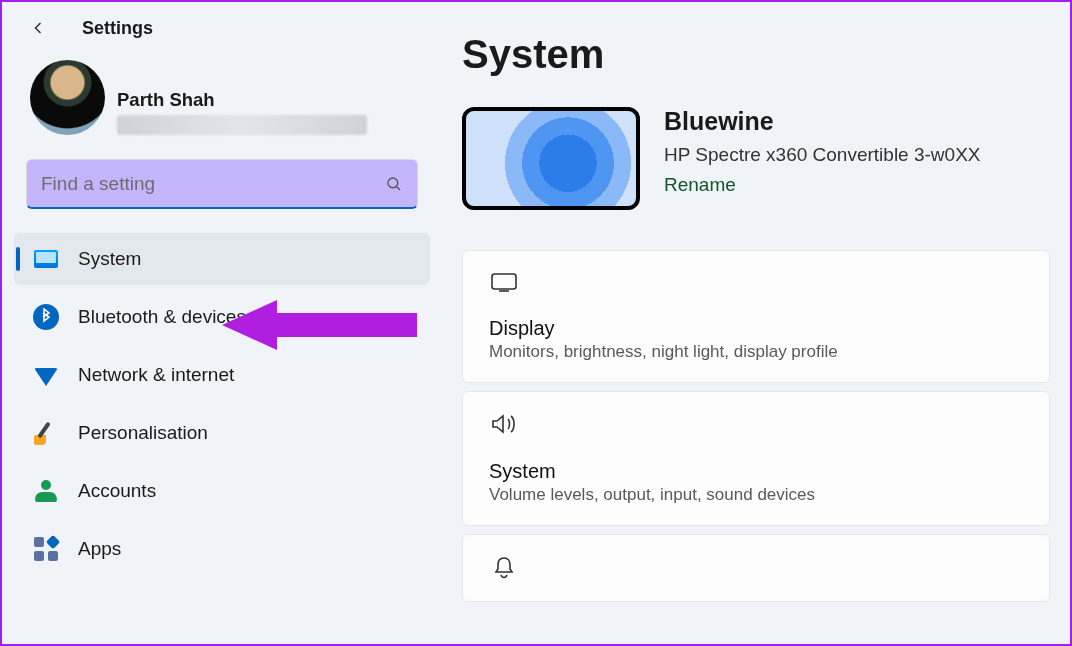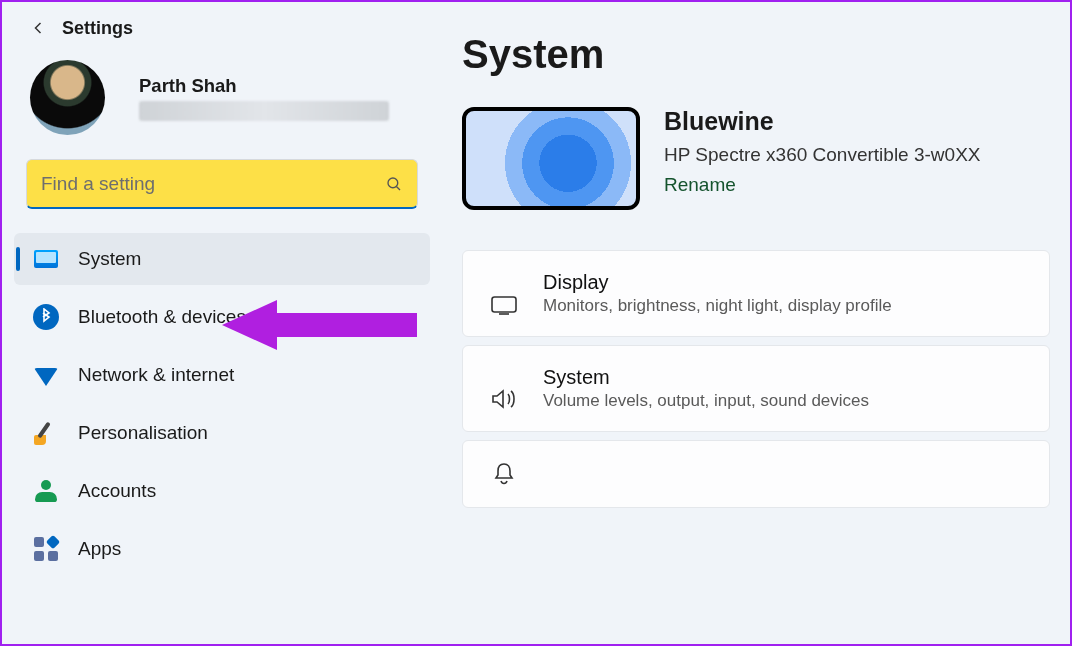--- a/index.html
+++ b/index.html
@@ -10,45 +10,45 @@
     border: 2px solid #a020f0;
     color: #1a1a1a;
     position: relative;
     overflow: hidden;
   }
   .app { display: flex; width: 100%; height: 100%; }
   
   .topbar {
     display: flex; align-items: center;
     padding: 10px 20px 6px 20px;
-    gap: 8px;
+    gap: 28px;
   }
   .back-btn {
     width: 32px; height: 32px; display: flex; align-items: center; justify-content: center;
     cursor: pointer; color: #333;
   }
   .app-title { font-size: 18px; font-weight: 600; }
   .sidebar {
     width: 440px; padding: 0 0 0 0;
     display: flex; flex-direction: column;
   }
-  .profile { display: flex; align-items: center; gap: 34px; padding: 10px 28px 18px 28px; }
+  .profile { display: flex; align-items: flex-end; gap: 12px; padding: 10px 28px 18px 28px; }
   .avatar {
     width: 75px; height: 75px; border-radius: 50%;
     background: radial-gradient(circle at 50% 30%, #d9b78a 0 25%, #2b3a2e 28% 36%, #0a0a0a 38% 70%, #7fa3b9 72% 100%);
     flex-shrink: 0;
   }
   .profile-name { font-size: 18.5px; font-weight: 600; }
   .profile-sub { margin-top: 4px; width: 250px; height: 20px; border-radius: 3px;
     background: linear-gradient(90deg,#cfd3d7,#e2e5e9,#cfd3d7); filter: blur(1px); }
   .searchbox {
     margin: 6px 24px 18px 24px;
     height: 50px;
     display: flex; align-items: center;
-    background: #fde047;
+    background: #c4b5fd;
     border: 1px solid #d6d9dd;
     border-bottom: 2px solid #0067c0;
     border-radius: 6px;
     padding: 0 14px;
   }
   .searchbox input {
     flex: 1; border: none; outline: none; font-size: 19px; color: #222;
     background: transparent;
   }
   .searchbox input::placeholder { color: #6e6e6e; }
@@ -115,25 +115,26 @@
     flex-shrink:0;
   }
   .device-info .device-name { font-size: 25px; font-weight: 700; margin-bottom: 8px;}
   .device-info .device-model { font-size: 19px; color: #333; margin-bottom: 8px;}
   .rename-link { font-size: 19px; color: #14532d; cursor:pointer; text-decoration: none; }
   .setting-card {
     background: #fdfdfe;
     border: 1px solid #e4e7eb;
     border-radius: 6px;
     display: flex;
-    align-items: flex-end;
+    align-items: flex-start;
     gap: 24px;
     padding: 20px 26px;
     margin-bottom: 8px;
     cursor: pointer;
+    flex-direction: column;
   }
   .setting-card .card-icon { width: 30px; display:flex; justify-content:center; color:#333;}
   .card-title { font-size: 20px; font-weight: 400; color:#111; margin-bottom:2px;}
   .card-sub { font-size: 17px; color: #5a5a5a; }
 </style>
 </head>
 <body>
 
 <div class="app">
   <div class="sidebar">

